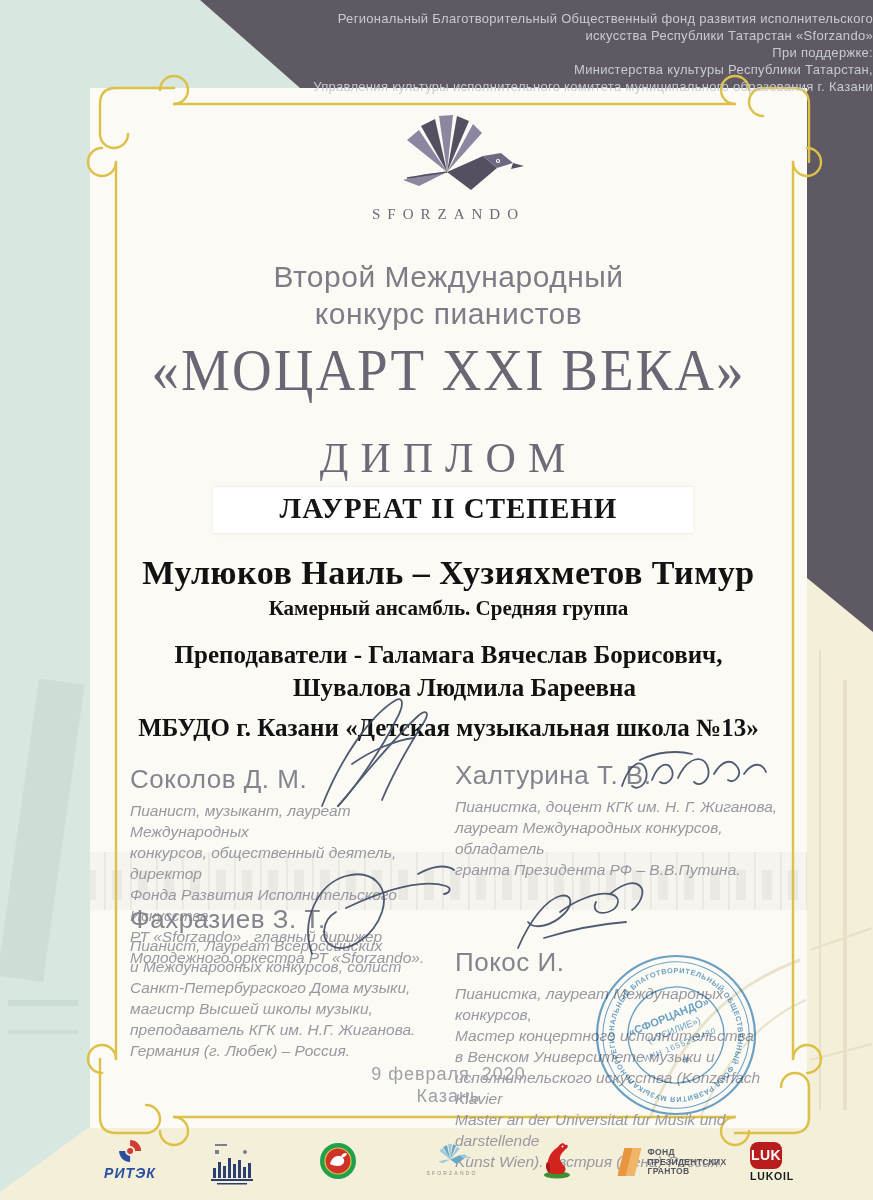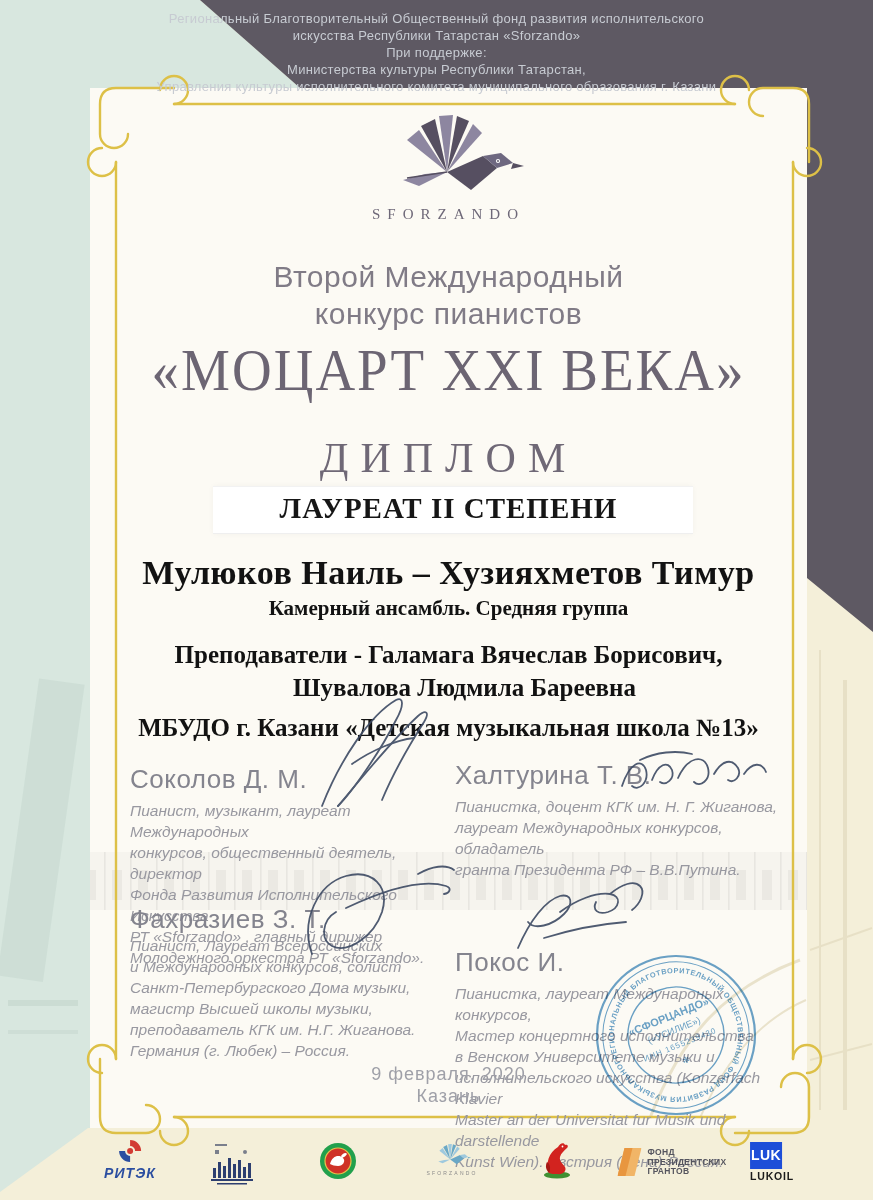--- a/index.html
+++ b/index.html
@@ -5,21 +5,21 @@
   html,body{margin:0;padding:0;background:#9a9a9a;}
   .stage{
     position:relative;width:873px;height:1200px;margin:0 auto;
     background:#f4efd9;overflow:hidden;
     font-family:"Liberation Sans",sans-serif;
   }
   .abs{position:absolute;}
   .ctr{left:90px;width:717px;text-align:center;}
   
   .hdr-line{
-    left:0;width:873px;text-align:center;
+    left:0;width:873px;text-align:right;
     color:#c7cbd2;font-size:13px;line-height:17px;letter-spacing:.3px;
   }
   
   .brand{
     font-family:"Liberation Serif",serif;font-size:15px;letter-spacing:7px;
     color:#6e6878;
   }
   .t-sub{font-size:30px;color:#807b86;letter-spacing:.5px;}
   .t-main{
     font-family:"Liberation Serif",serif;font-size:55px;color:#6c6573;
@@ -47,21 +47,21 @@
   .jury-name{font-size:26px;color:#84848e;letter-spacing:.5px;}
   .jury-bio{font-size:15.5px;line-height:21px;color:#9898a0;white-space:pre-line;font-style:italic;}
   .preline{white-space:pre-line;}
   .date-line{font-size:18px;color:#9fa0a8;letter-spacing:1px;}
   
   .sponsor{position:absolute;top:1138px;transform:translateX(-50%);text-align:center;}
   .ritek-txt{font-size:14px;font-weight:bold;font-style:italic;color:#2b4ea0;letter-spacing:1px;margin-top:1px;}
   .sfz-txt{font-size:5px;letter-spacing:2.2px;color:#8a8a8a;margin-top:2px;}
   .grants{display:flex;align-items:center;gap:6px;transform:translateX(-50%);position:absolute;top:1148px;text-align:left;}
   .grants-txt{font-size:8.5px;font-weight:bold;color:#55555e;line-height:9.5px;letter-spacing:.3px;}
-  .luk-box{width:32px;height:27px;background:#1d4ed8;border-radius:0;color:#fff;
+  .luk-box{width:32px;height:27px;background:#b91c1c;border-radius:8px;color:#fff;
      font-weight:bold;font-size:14px;line-height:27px;text-align:center;letter-spacing:.5px;}
   .luk-txt{font-size:10.5px;font-weight:bold;color:#1a1a1a;letter-spacing:.8px;margin-top:1px;}
   svg{display:block;}
 </style>
 </head>
 <body>
 
 <div class="stage">
 
   <svg class="abs" style="left:0;top:0;" width="873" height="1200" viewBox="0 0 873 1200">

